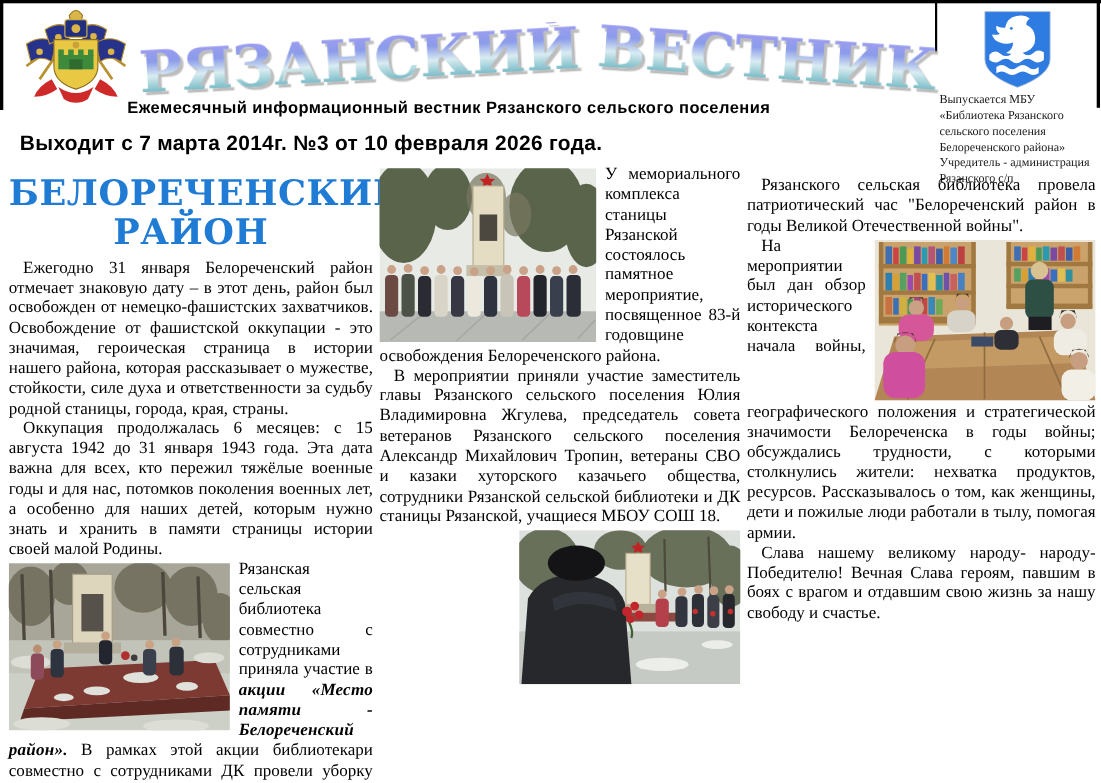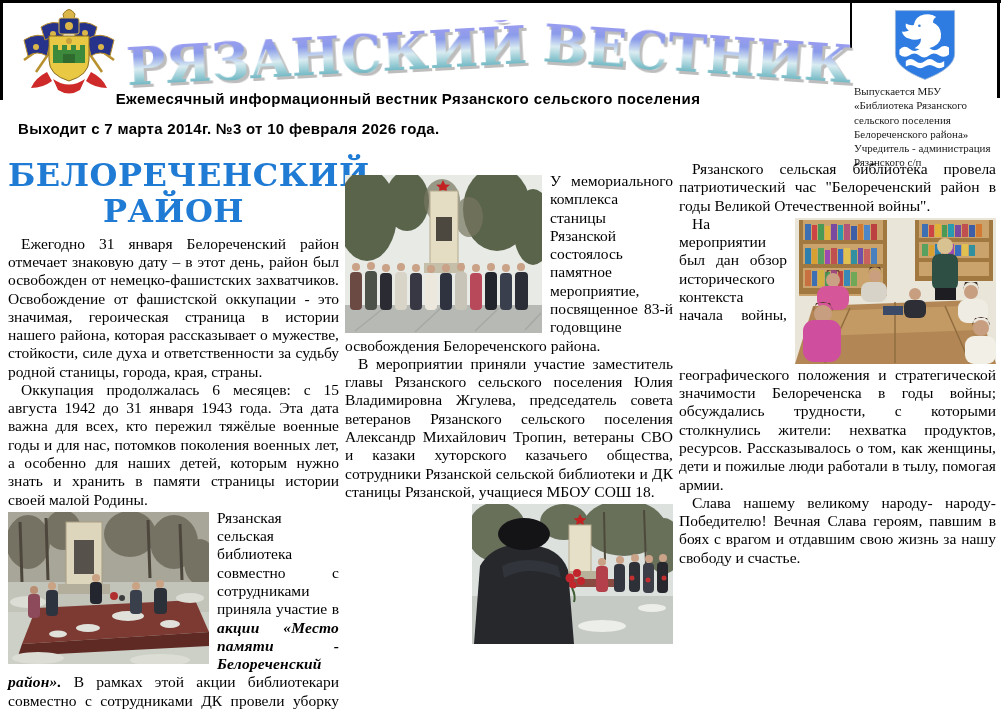--- a/index.html
+++ b/index.html
@@ -35,26 +35,26 @@
     font-family:"Liberation Serif", serif; font-size:11px; line-height:1.3; color:#1a1a1a;
     padding-left:2px;
   }
 
   .subtitle {
     position:absolute; left:18px; top:90px; width:780px;
     font-family:"Liberation Sans", sans-serif; font-weight:bold; font-size:15px; letter-spacing:0.4px;text-align:center;
   }
   .issue-line {
     position:absolute; left:18px; top:120px; width:700px;
-    font-family:"Liberation Sans", sans-serif; font-weight:bold; font-size:15px; letter-spacing:0.3px;
+    font-family:"Liberation Sans", sans-serif; font-weight:bold; font-size:19px; letter-spacing:0.3px;
   }
 
   .col { position:absolute; font-size:15.5px; line-height:1.18; }
   .col1 { left:8px;   top:158px; width:331px; }
-  .col2 { left:345px; top:172px; width:328px; }
+  .col2 { left:345px; top:150px; width:328px; }
   .col3 { left:679px; top:160px; width:317px; }
 
   .headline {
     margin:0 0 5px 0; text-align:center; color:#1f7bd4;
     font-family:"DejaVu Serif", serif; font-weight:bold;
     font-size:32px; line-height:1.12; letter-spacing:0.5px;
   }
   .body { margin:0; text-align:justify; }
   .indent { text-indent:13px; }
 

